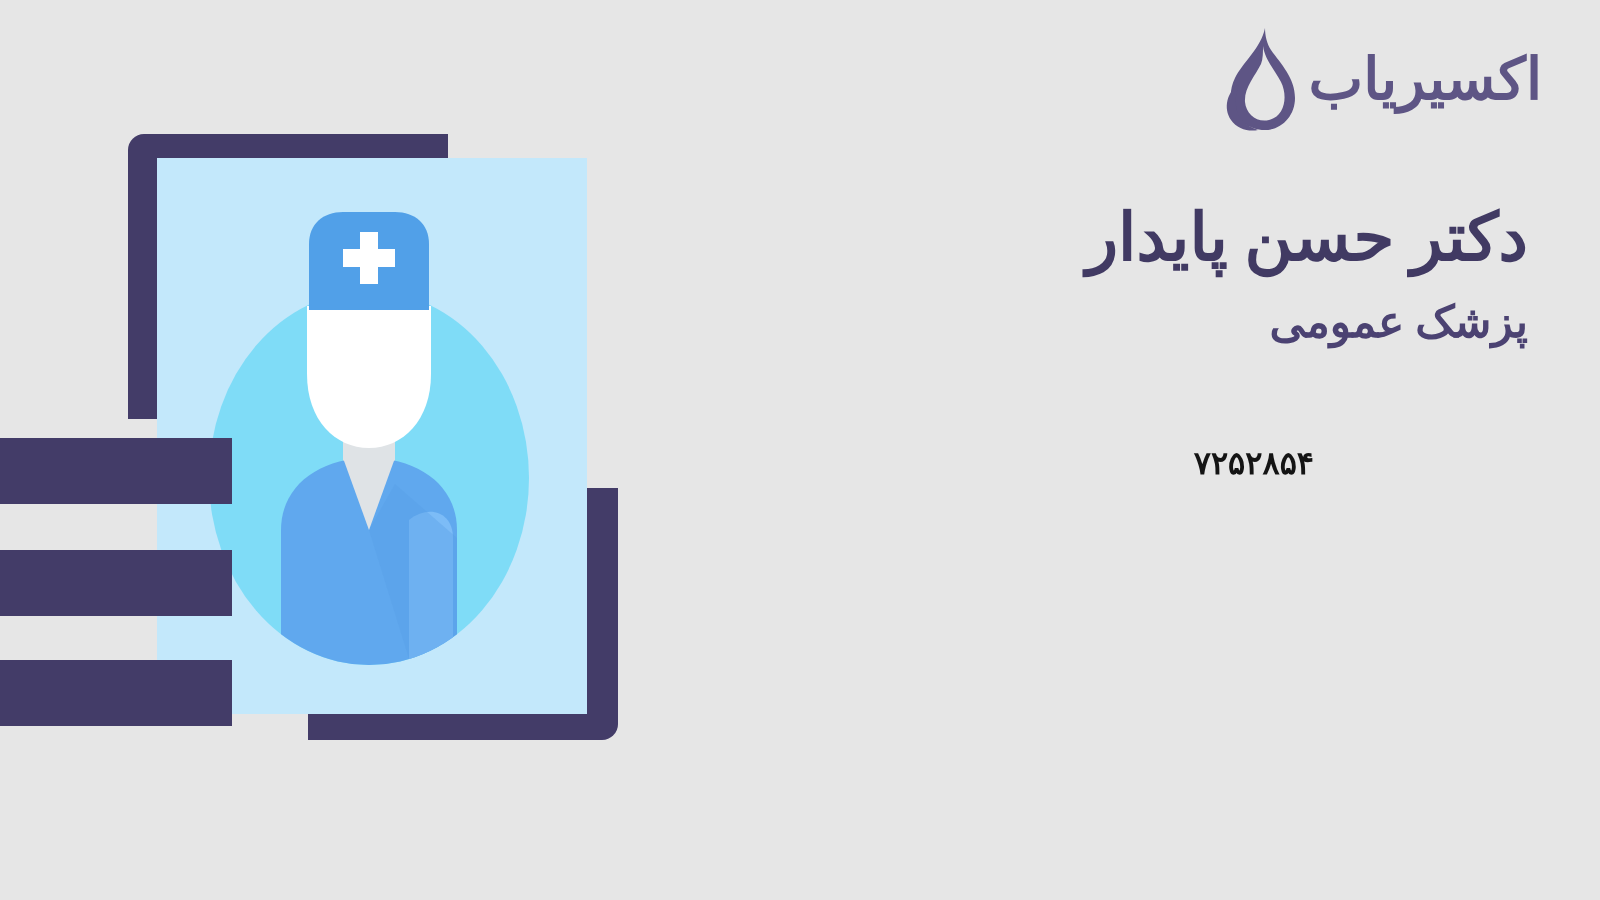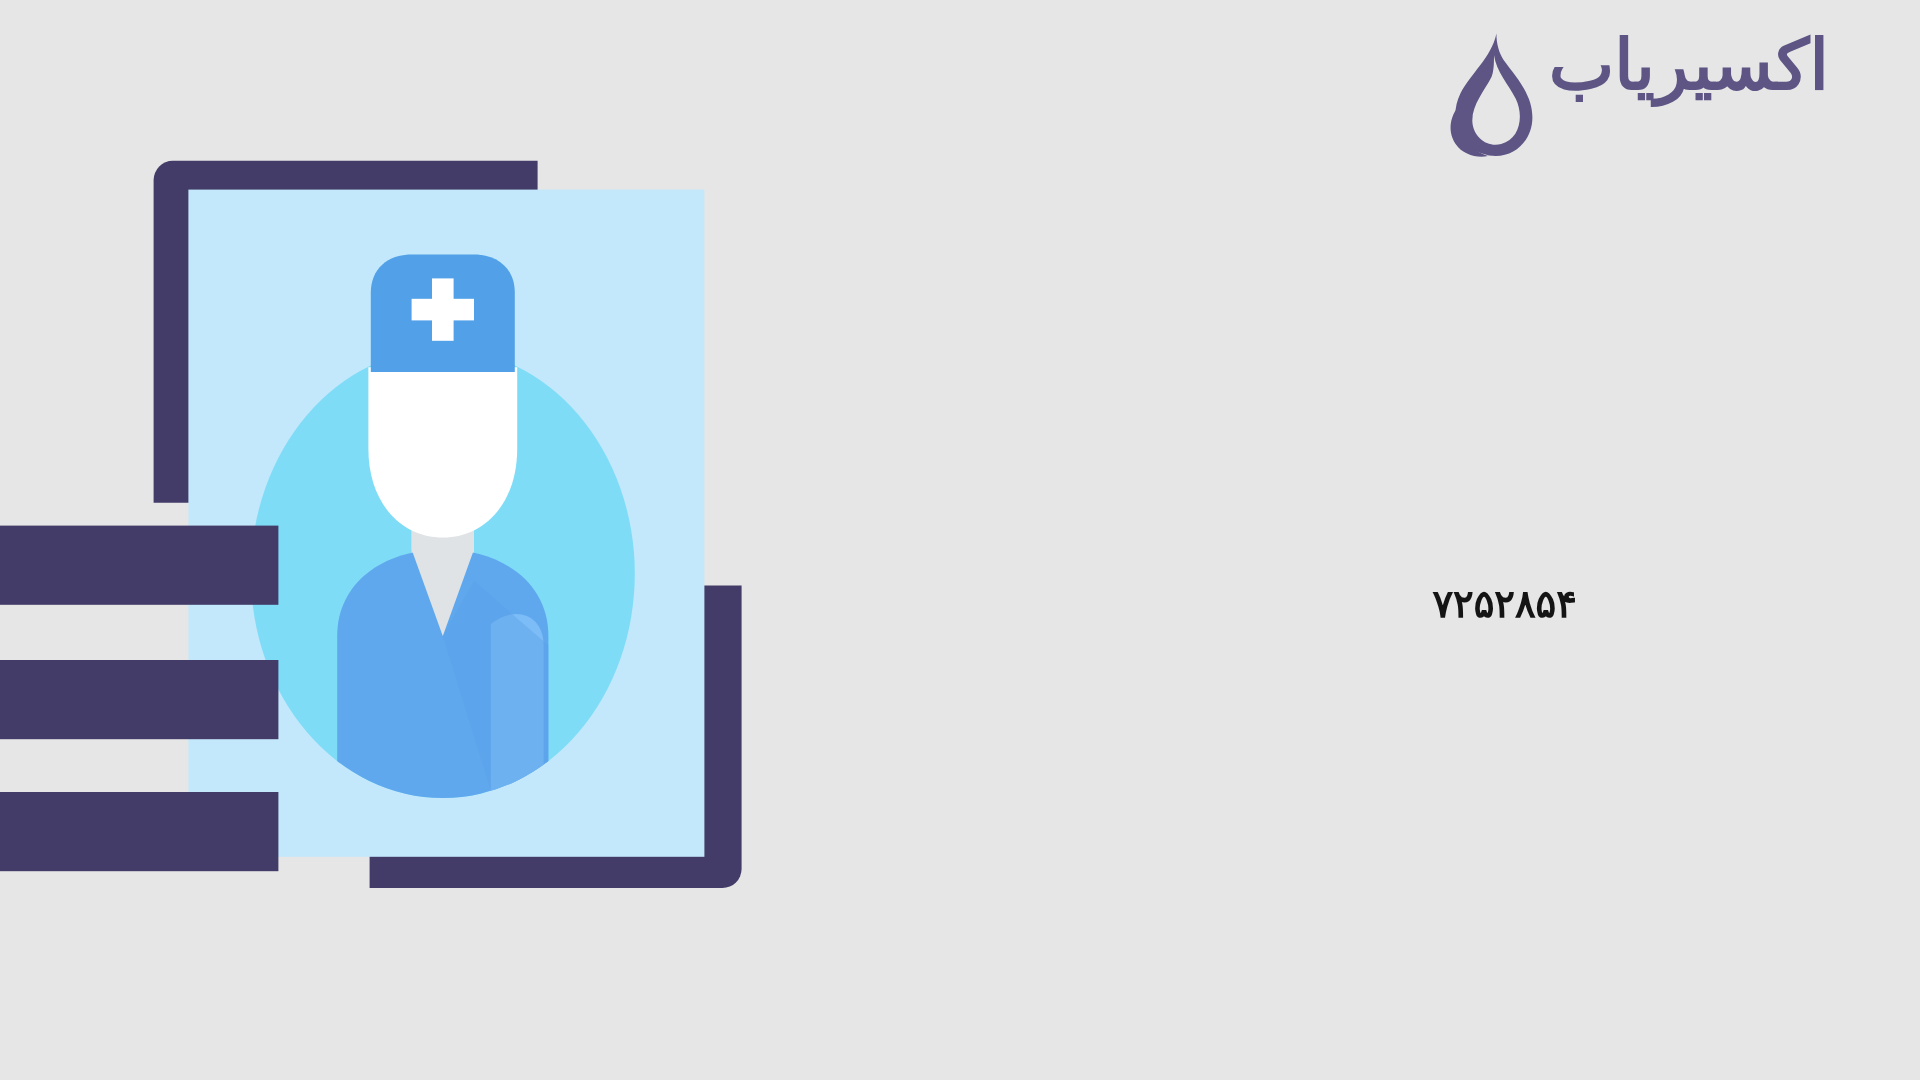--- a/index.html
+++ b/index.html
@@ -19,23 +19,24 @@
     position: relative;
     width: 1600px;
     height: 900px;
     background: #e6e6e6;
   }
 
   
   .brand {
     position: absolute;
     top: 26px;
-    right: 76px;
+    right: 58px;
     display: flex;
     flex-direction: row;
+    align-items: center;
     gap: 10px;
   }
   .brand-mark {
     width: 86px;
     height: 108px;
     display: block;
   }
   .brand-name {
     font-family: "Liberation Serif", "DejaVu Serif", serif;
     font-size: 58px;
@@ -127,21 +128,20 @@
   }
 
   
   .contact-row {
     position: absolute;
     display: flex;
     flex-direction: row;
     align-items: flex-start;
     direction: rtl;
     white-space: nowrap;
-    margin-top: 40px;
   }
   .row-phone {
     right: 286px;
     top: 447px;
   }
   .row-address {
     right: 250px;
     top: 562px;
   }
   .contact-text {
@@ -219,20 +219,24 @@
         <path d="M152 86 C152 66 166 54 186 54 L238 54 C258 54 272 66 272 86 L272 152 L152 152 Z" fill="#51a0e8"></path>
 
         <g>
           <rect x="203" y="74" width="18" height="52" fill="#ffffff"></rect>
           <rect x="186" y="91" width="52" height="18" fill="#ffffff"></rect>
         </g>
       </svg>
     </div>
   </div>
 
+  <div class="info">
+    <h1 class="doctor-name">دکتر حسن پایدار</h1>
+    <div class="doctor-specialty">پزشک عمومی</div>
+  </div>
 
   <div class="bar bar-1"></div>
   <div class="bar bar-2"></div>
   <div class="bar bar-3"></div>
 
   <div class="contact-row row-phone">
     <span class="contact-text phone-text">۷۲۵۲۸۵۴</span>
   </div>
 
 

